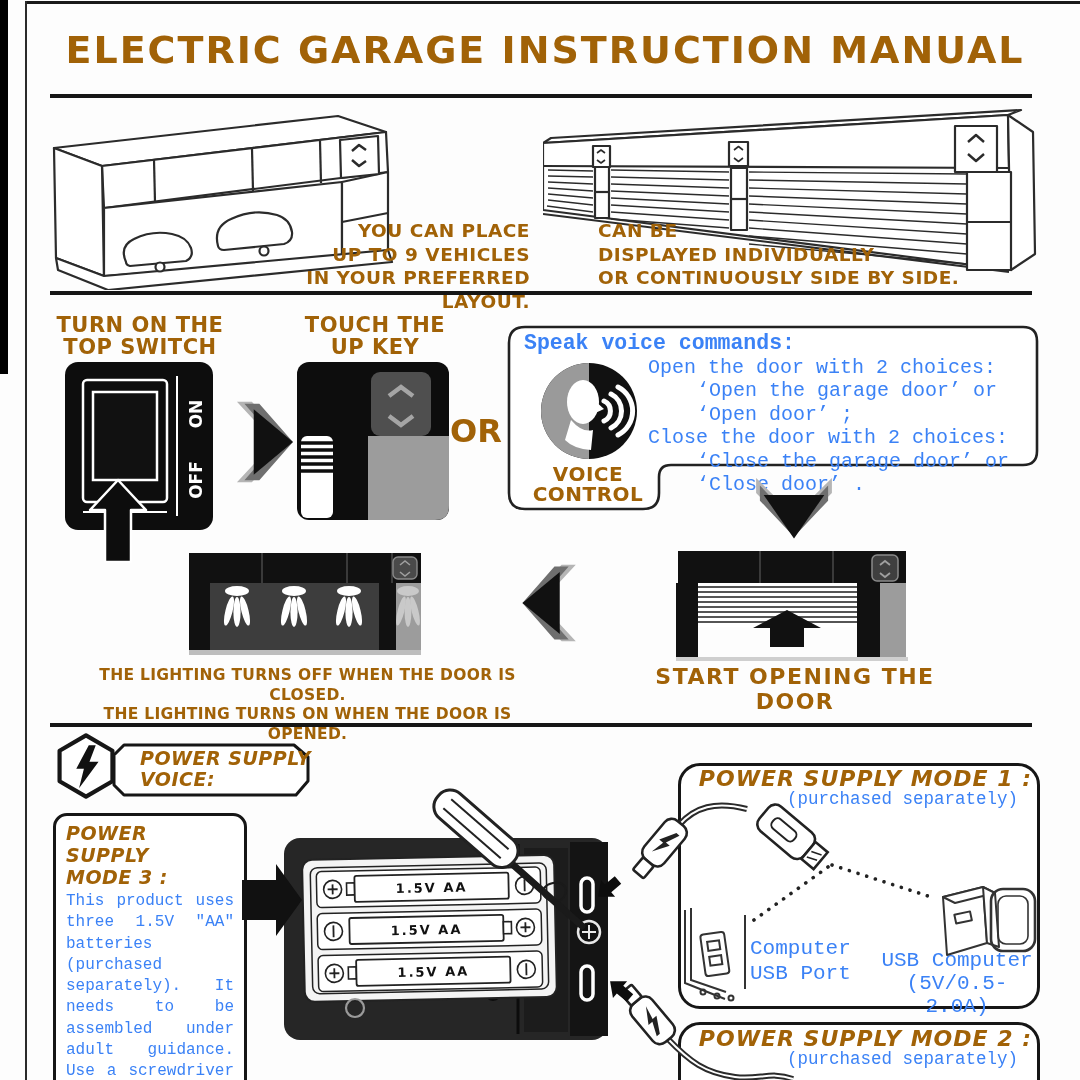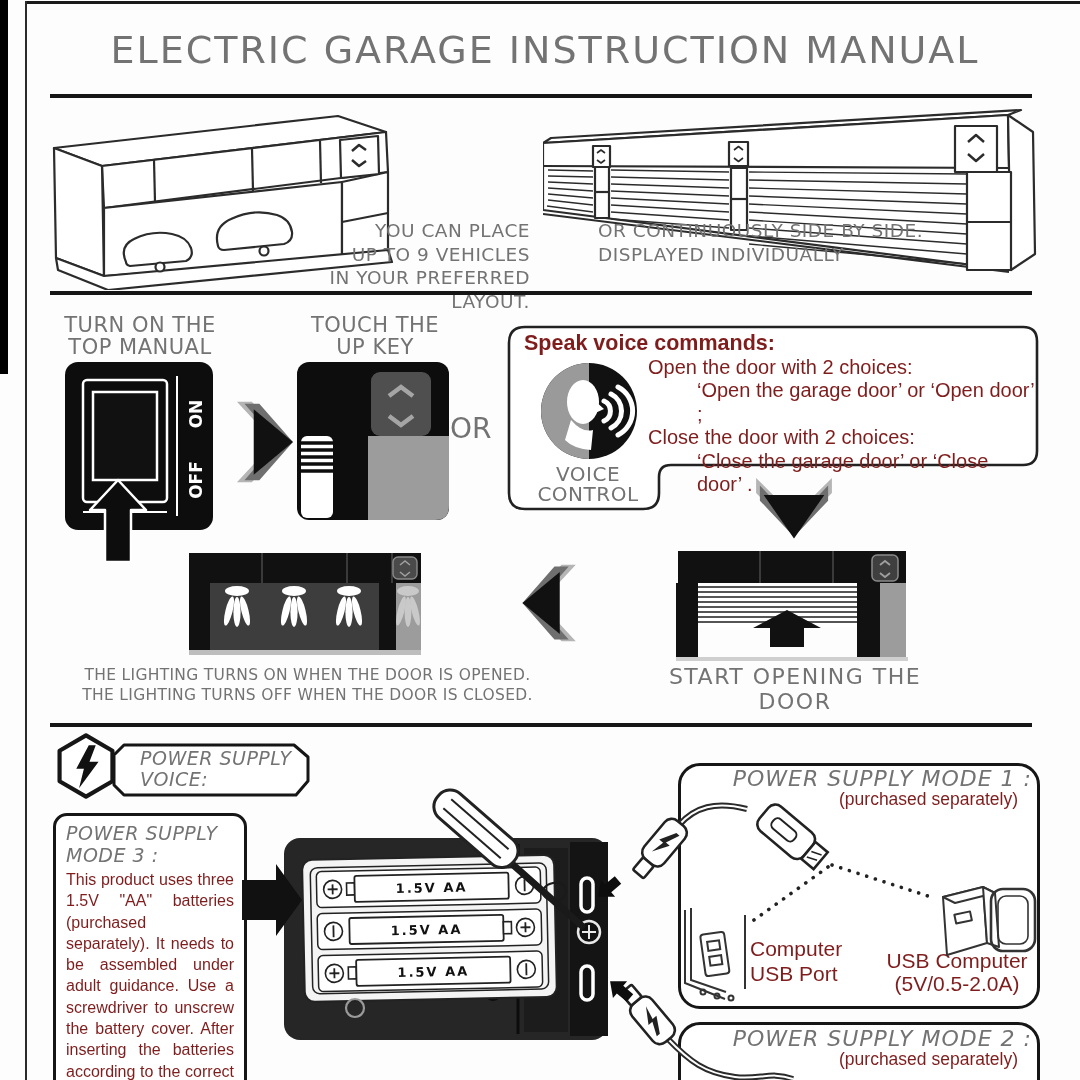--- a/index.html
+++ b/index.html
@@ -1,21 +1,21 @@
 <!DOCTYPE html>
 <html><head>
 <meta charset="utf-8">
 <style>
   html,body{margin:0;padding:0;background:#e9e9e9;}
   #page{position:relative;width:1080px;height:1080px;background:#fdfdfd;overflow:hidden;
         font-family:"Liberation Sans",sans-serif;color:#1b1b1b;}
   .abs{position:absolute;}
-  .techno{font-family:"DejaVu Sans",sans-serif;font-weight:normal;color:#737373;}
+  .techno{font-family:"DejaVu Sans",sans-serif;font-weight:bold;color:#a16207;}
   .it{font-style:italic;}
-  .sans{font-family:Liberation Sans, sans-serif;color:#7f1d1d;}
+  .sans{font-family:Liberation Mono, monospace;color:#3b82f6;}
   .divider{position:absolute;left:50px;width:982px;height:4px;background:#161616;}
   .ctr{text-align:center;}
   .rt{text-align:right;}
   svg{display:block;}
   .indent{padding-left:7px;margin-left:42px;}
 </style>
 </head>
 <body>
 
 <div id="page">
@@ -110,29 +110,30 @@
         <line x1="206" y1="90" x2="424" y2="98"></line>
       <line x1="206" y1="98" x2="424" y2="108"></line>
         <line x1="206" y1="106" x2="424" y2="118"></line>
       <line x1="206" y1="114" x2="424" y2="128"></line>
         <line x1="206" y1="122" x2="424" y2="138"></line>
       <line x1="206" y1="130" x2="424" y2="148"></line>
         <line x1="206" y1="138" x2="424" y2="158"></line>
     </g>
   </svg>
   <div class="abs techno" style="left:598px;top:219px;width:440px;font-size:18.5px;line-height:23.5px;letter-spacing:0.5px;">
+    <div>CAN BE</div>
+    <div>DISPLAYED INDIVIDUALLY</div>
     <div>OR CONTINUOUSLY SIDE BY SIDE.</div>
-    <div>DISPLAYED INDIVIDUALLY</div>
   </div>
 
   <div class="divider" style="top:291px;"></div>
 
   <div class="abs techno ctr" style="left:50px;top:314px;width:180px;font-size:21px;line-height:22px;letter-spacing:0.5px;">
     <div>TURN ON THE</div>
-    <div>TOP MANUAL</div>
+    <div>TOP SWITCH</div>
   </div>
 
   <svg class="abs" style="left:65px;top:362px;" width="150" height="202" viewBox="0 0 150 202">
     <rect x="0" y="0" width="148" height="168" rx="13" fill="#0d0d0d"></rect>
     <rect x="18" y="18" width="84" height="122" rx="4" fill="none" stroke="#fff" stroke-width="2.5"></rect>
     <rect x="28" y="30" width="64" height="88" fill="#111" stroke="#fff" stroke-width="2.5"></rect>
     <line x1="18" y1="150" x2="102" y2="150" stroke="#fff" stroke-width="2"></line>
     <line x1="112" y1="14" x2="112" y2="154" stroke="#fff" stroke-width="2"></line>
     <text transform="rotate(-90 131,52)" x="131" y="58" fill="#fff" font-family="DejaVu Sans" font-weight="bold" font-size="17" text-anchor="middle">ON</text>
     <text transform="rotate(-90 131,118)" x="131" y="124" fill="#fff" font-family="DejaVu Sans" font-weight="bold" font-size="17" text-anchor="middle">OFF</text>
@@ -159,21 +160,21 @@
     <rect x="4" y="74" width="32" height="82" rx="6" fill="#fff"></rect>
     <g stroke="#0d0d0d" stroke-width="3.5">
       <line x1="4" y1="81" x2="36" y2="81"></line>
         <line x1="4" y1="88" x2="36" y2="88"></line>
       <line x1="4" y1="95" x2="36" y2="95"></line>
         <line x1="4" y1="102" x2="36" y2="102"></line>
       <line x1="4" y1="109" x2="36" y2="109"></line>
     </g>
   </svg>
 
-  <div class="abs techno" style="left:450px;top:412px;width:38px;font-size:28px;">OR</div>
+  <div class="abs techno" style="left:450px;top:412px;width:38px;font-size:32px;">OR</div>
 
   <svg class="abs" style="left:505px;top:323px;" width="540" height="196" viewBox="0 0 540 196">
     <path d="M20,4 H518 Q532,4 532,18 V128 Q532,142 518,142 H166 Q154,142 154,154 V170 Q154,186 138,186 H20 Q4,186 4,170 V20 Q4,4 20,4 Z" fill="#fff" stroke="#222" stroke-width="2.6"></path>
   </svg>
   <div class="abs sans" style="left:524px;top:331px;font-size:21.5px;font-weight:bold;font-weight:600;">Speak voice commands:</div>
   <div class="abs sans" style="left:648px;top:356px;width:386px;font-size:20px;line-height:23.4px;">
     <div>Open the door with 2 choices:</div>
     <div class="indent">‘Open the garage door’  or  ‘Open door’ ;</div>
     <div>Close the door with 2 choices:</div>
     <div class="indent">‘Close the garage door’  or  ‘Close door’ .</div>
@@ -267,22 +268,22 @@
     </g>
     <g fill="#c9c9c9">
       <ellipse cx="219" cy="38" rx="11" ry="5"></ellipse>
       <ellipse cx="212" cy="58" rx="3.4" ry="15" transform="rotate(14 212 58)"></ellipse>
       <ellipse cx="219" cy="59" rx="3.4" ry="15"></ellipse>
       <ellipse cx="226" cy="58" rx="3.4" ry="15" transform="rotate(-14 226 58)"></ellipse>
     </g>
     <rect x="0" y="97" width="232" height="5" fill="#bdbdbd"></rect>
   </svg>
   <div class="abs techno ctr" style="left:80px;top:666px;width:455px;font-size:15.5px;line-height:19.5px;letter-spacing:0.3px;">
+    <div>THE LIGHTING TURNS OFF WHEN THE DOOR IS CLOSED.</div>
     <div>THE LIGHTING TURNS ON WHEN THE DOOR IS OPENED.</div>
-    <div>THE LIGHTING TURNS OFF WHEN THE DOOR IS CLOSED.</div>
   </div>
 
   <div class="divider" style="top:723px;"></div>
 
   <svg class="abs" style="left:112px;top:743px;z-index:1;" width="198" height="54" viewBox="0 0 198 54">
     <polygon points="12,2 182,2 196,14 196,38 184,52 12,52 2,42 2,12" fill="#fff" stroke="#161616" stroke-width="3" stroke-linejoin="round"></polygon>
   </svg>
   <div class="abs techno it" style="left:140px;top:748px;z-index:2;font-size:19px;line-height:21px;letter-spacing:0.5px;">
     <div>POWER SUPPLY</div>
     <div>VOICE:</div>

